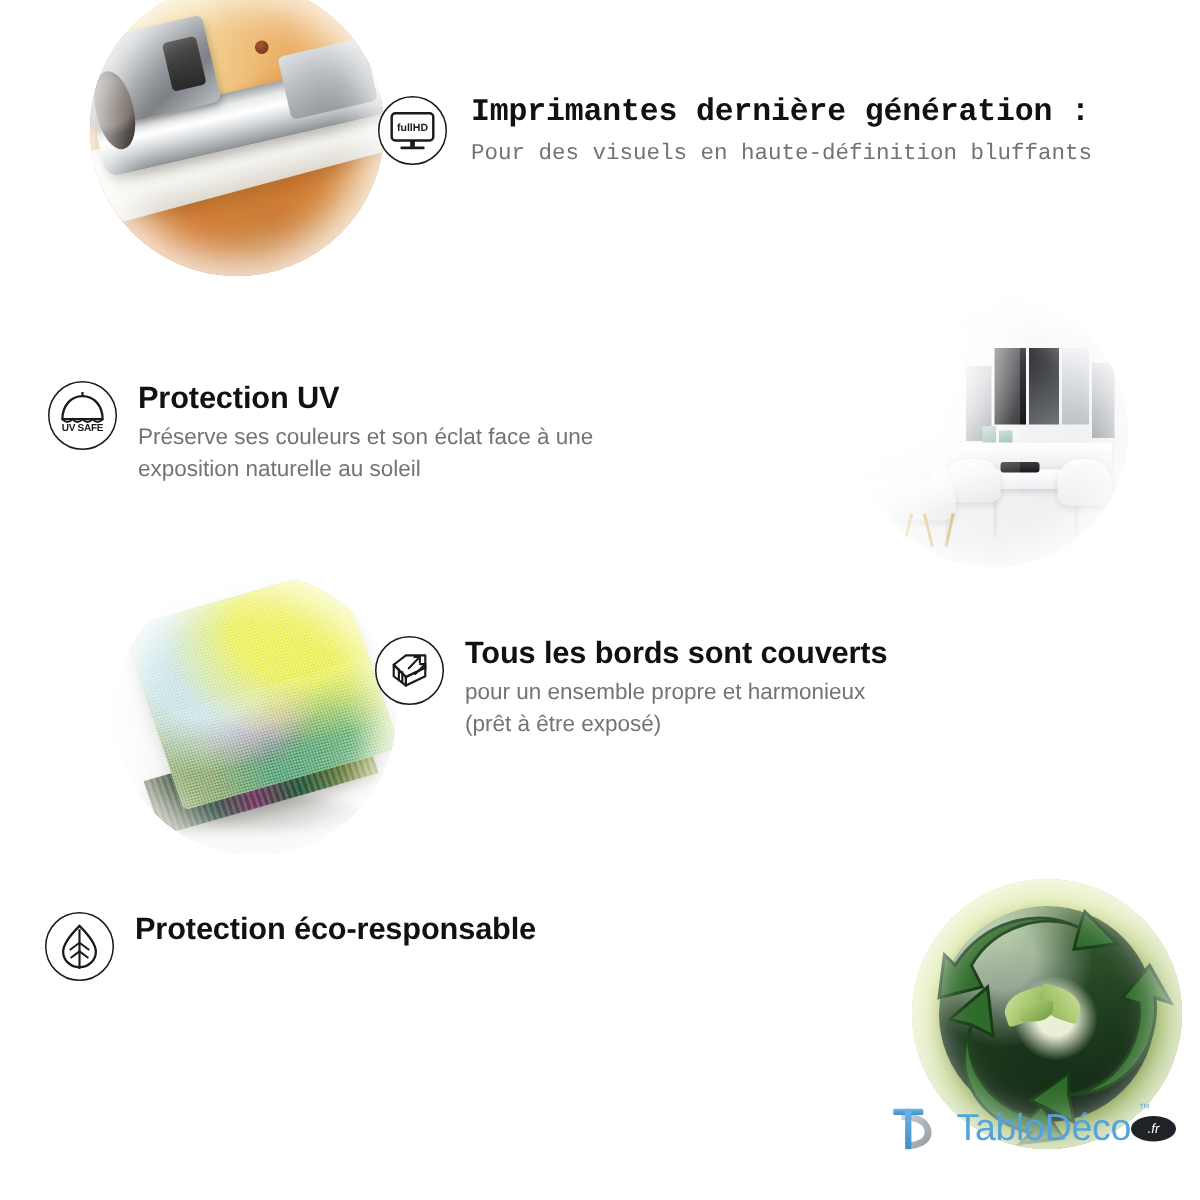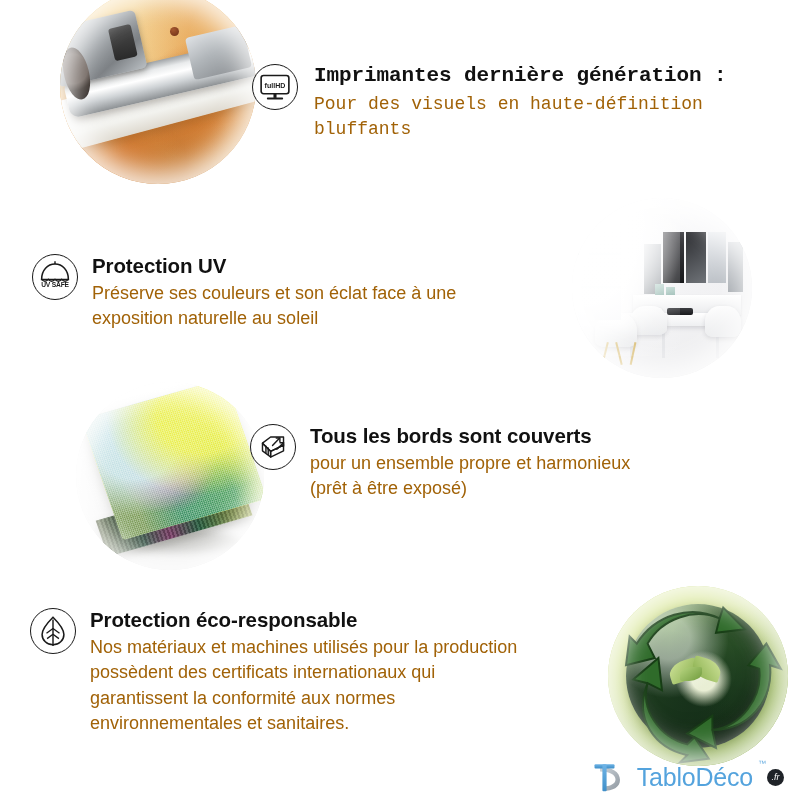--- a/index.html
+++ b/index.html
@@ -295,34 +295,34 @@
   .ftext{ padding-left:14px; }
   .ftitle{
     font-size:20.5px;
     font-weight:bold;
     color:#111111;
     letter-spacing:-.1px;
     line-height:1.18;
     white-space:nowrap;
   }
   .fbody{
-    font-size:18px;
+    font-size:15px;
     font-weight:normal;
-    color:#a16207;
+    color:#737373;
     line-height:1.40;
     margin-top:3px;
     white-space:pre-line;
   }
   #feature-1 .ftext{ padding-left:16px;font-family:Liberation Mono, monospace; }
   #feature-1 .ftitle{ font-size:21px; }
   #feature-3 .ftitle{ margin-bottom:1px; }
 
   
   #brand{
-    position:absolute; right:16px; bottom:4px;
+    position:absolute; right:16px; bottom:29px;
     display:flex; align-items:center;
   }
   #brand .mark{
     position:relative;
     width:40px; height:38px;
     margin-right:7px;
   }
   #brand .mark svg{ width:100%; height:100%; display:block; }
   #brand .wordmark{
     position:relative;
@@ -330,22 +330,21 @@
     font-weight:normal;
     letter-spacing:-.2px;
     color:#54a3dd;
     line-height:1;
   }
   #brand .tm{
     position:absolute; top:-5px; right:-13px;
     font-size:8px; color:#6cb0e2; letter-spacing:0;
   }
   #brand .tld{
-    margin-left:14px;
-    width:17px; height:17px;
+    width:30px; height:17px;
     border-radius:50%;
     background:#1f2328;
     color:#ffffff;
     font-size:9px; font-style:italic;
     display:flex; align-items:center; justify-content:center;
     align-self:center;
   }
 </style>
 </head>
 <body>
@@ -490,24 +489,20 @@
       <svg viewBox="0 0 46 46" xmlns="http://www.w3.org/2000/svg">
         <path d="M23 8.6 C15.6 16 11.6 21.4 11.6 26.6 C11.6 32.6 16.7 37.4 23 37.4
                  C29.3 37.4 34.4 32.6 34.4 26.6 C34.4 21.4 30.4 16 23 8.6 Z" fill="none" stroke="#1a1a1a" stroke-width="1.6"></path>
         <line x1="23" y1="11" x2="23" y2="38.6" stroke="#1a1a1a" stroke-width="1.5"></line>
         <path d="M23 20.4 L16.2 25.4 M23 20.4 L29.8 25.4
                  M23 26.4 L16.8 31 M23 26.4 L29.2 31" fill="none" stroke="#1a1a1a" stroke-width="1.4"></path>
       </svg>
     </div>
     <div class="ftext">
       <div class="ftitle">Protection éco-responsable</div>
-      <div class="fbody">Nos matériaux et machines utilisés pour la production
-possèdent des certificats internationaux qui
-garantissent la conformité aux normes
-environnementales et sanitaires.</div>
     </div>
   </div>
 
   <div id="brand">
     <div class="mark">
       <svg viewBox="0 0 40 38" xmlns="http://www.w3.org/2000/svg">
         <defs>
           <linearGradient id="gdark" x1="0" y1="0" x2="1" y2="1">
             <stop offset="0" stop-color="#cfd6dc"></stop>
               <stop offset="1" stop-color="#8e979f"></stop>

